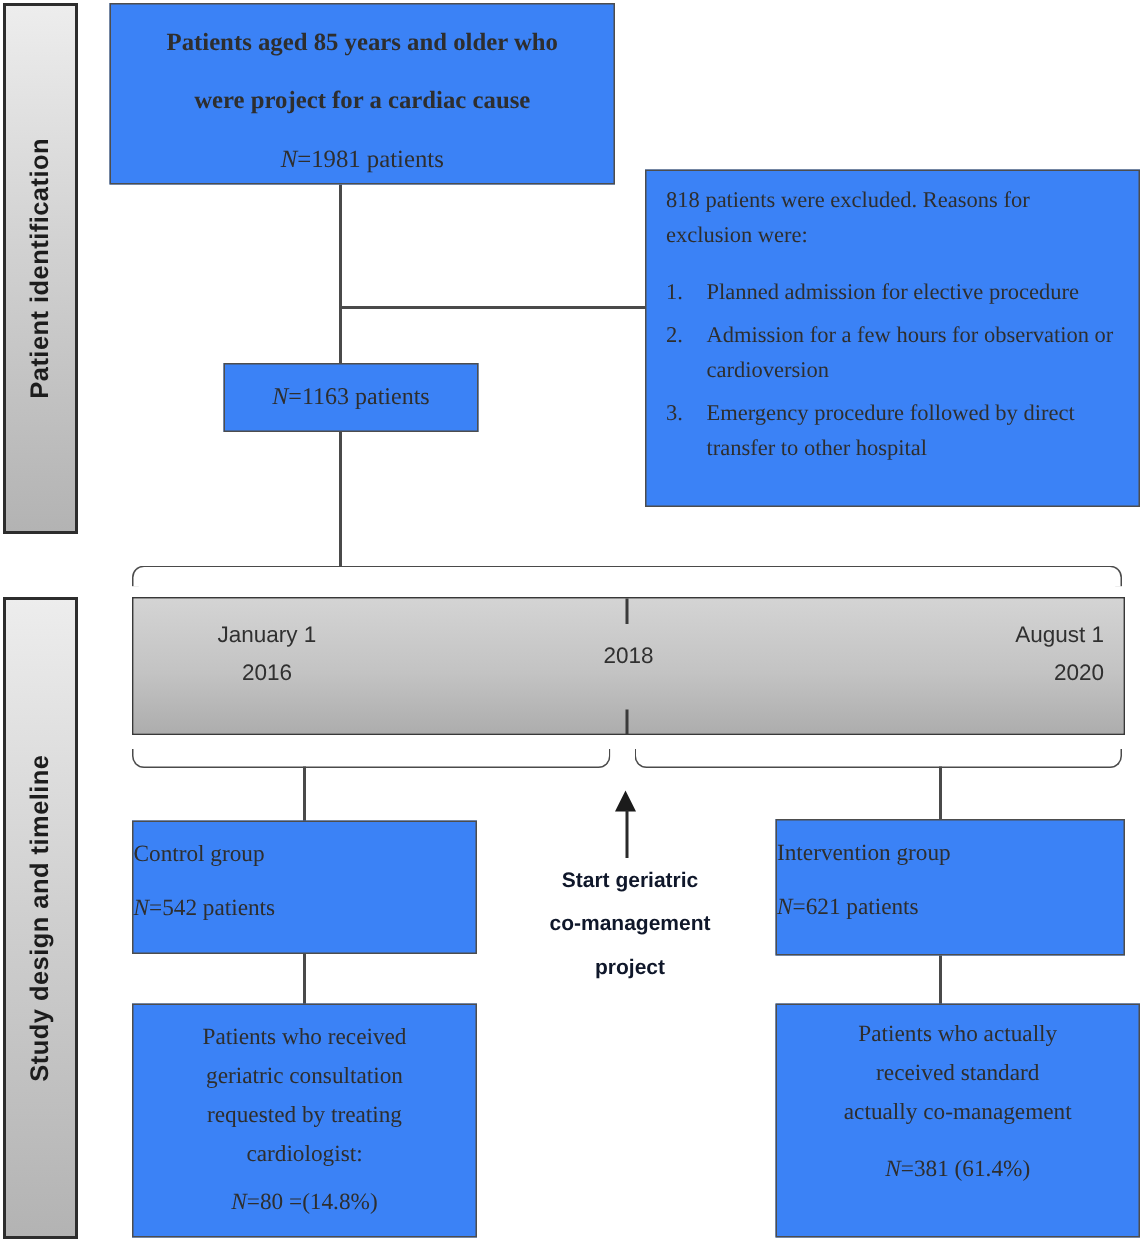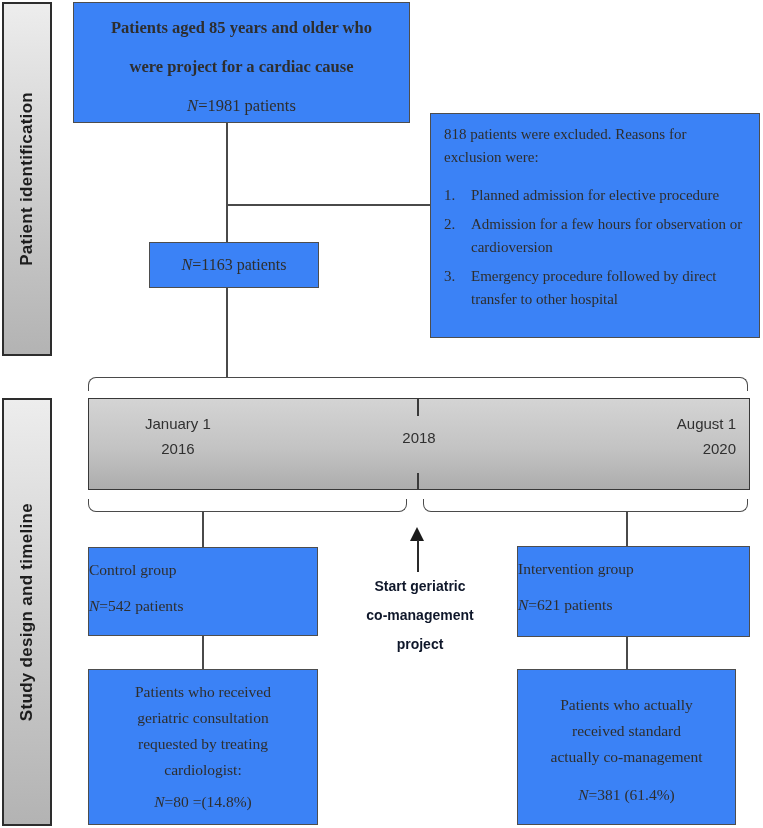--- a/index.html
+++ b/index.html
@@ -76,21 +76,21 @@
   .ctrl-box{left:88px;top:547px;}
   .int-box{left:517px;top:546px;width:233px;height:91px;}
   .grp-box .ln{line-height:36px;}
   .start-label{
     position:absolute;left:325px;top:572px;width:190px;text-align:center;
     font-weight:bold;font-size:14px;line-height:29px;color:#0f172a;
   }
   .out-box{width:230px;height:156px;text-align:center;font-size:15.5px;padding-top:9px;}
   .out-box .ln{line-height:26px;}
   .ctrl-out{left:88px;top:669px;text-align:center;}
-  .int-out{left:517px;top:669px;width:219px;padding-top:22px;}
+  .int-out{left:517px;top:669px;width:243px;padding-top:7px;}
   .ctrl-out .nline{margin-top:6px;}
   .int-out .nline{margin-top:12px;}
   .it{font-style:italic;}
 </style>
 </head>
 <body>
 
 <div id="canvas">
 
   <div class="sidebar sb1">

